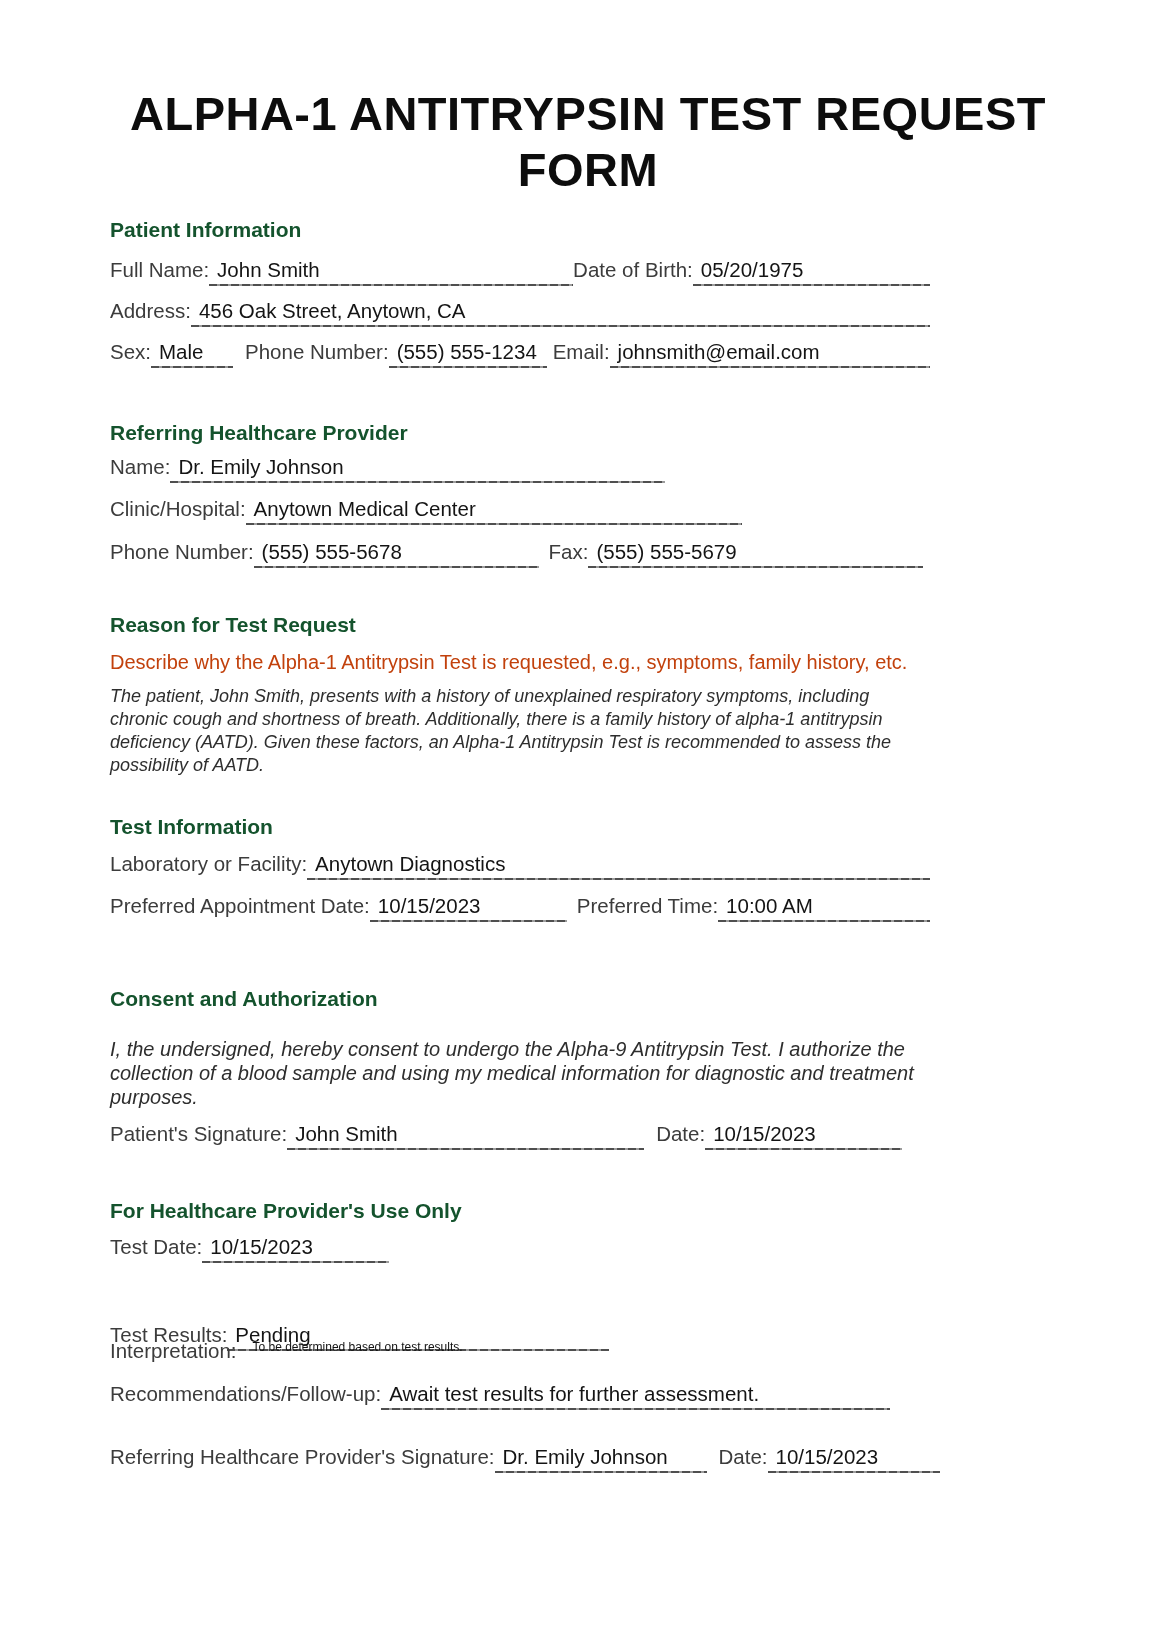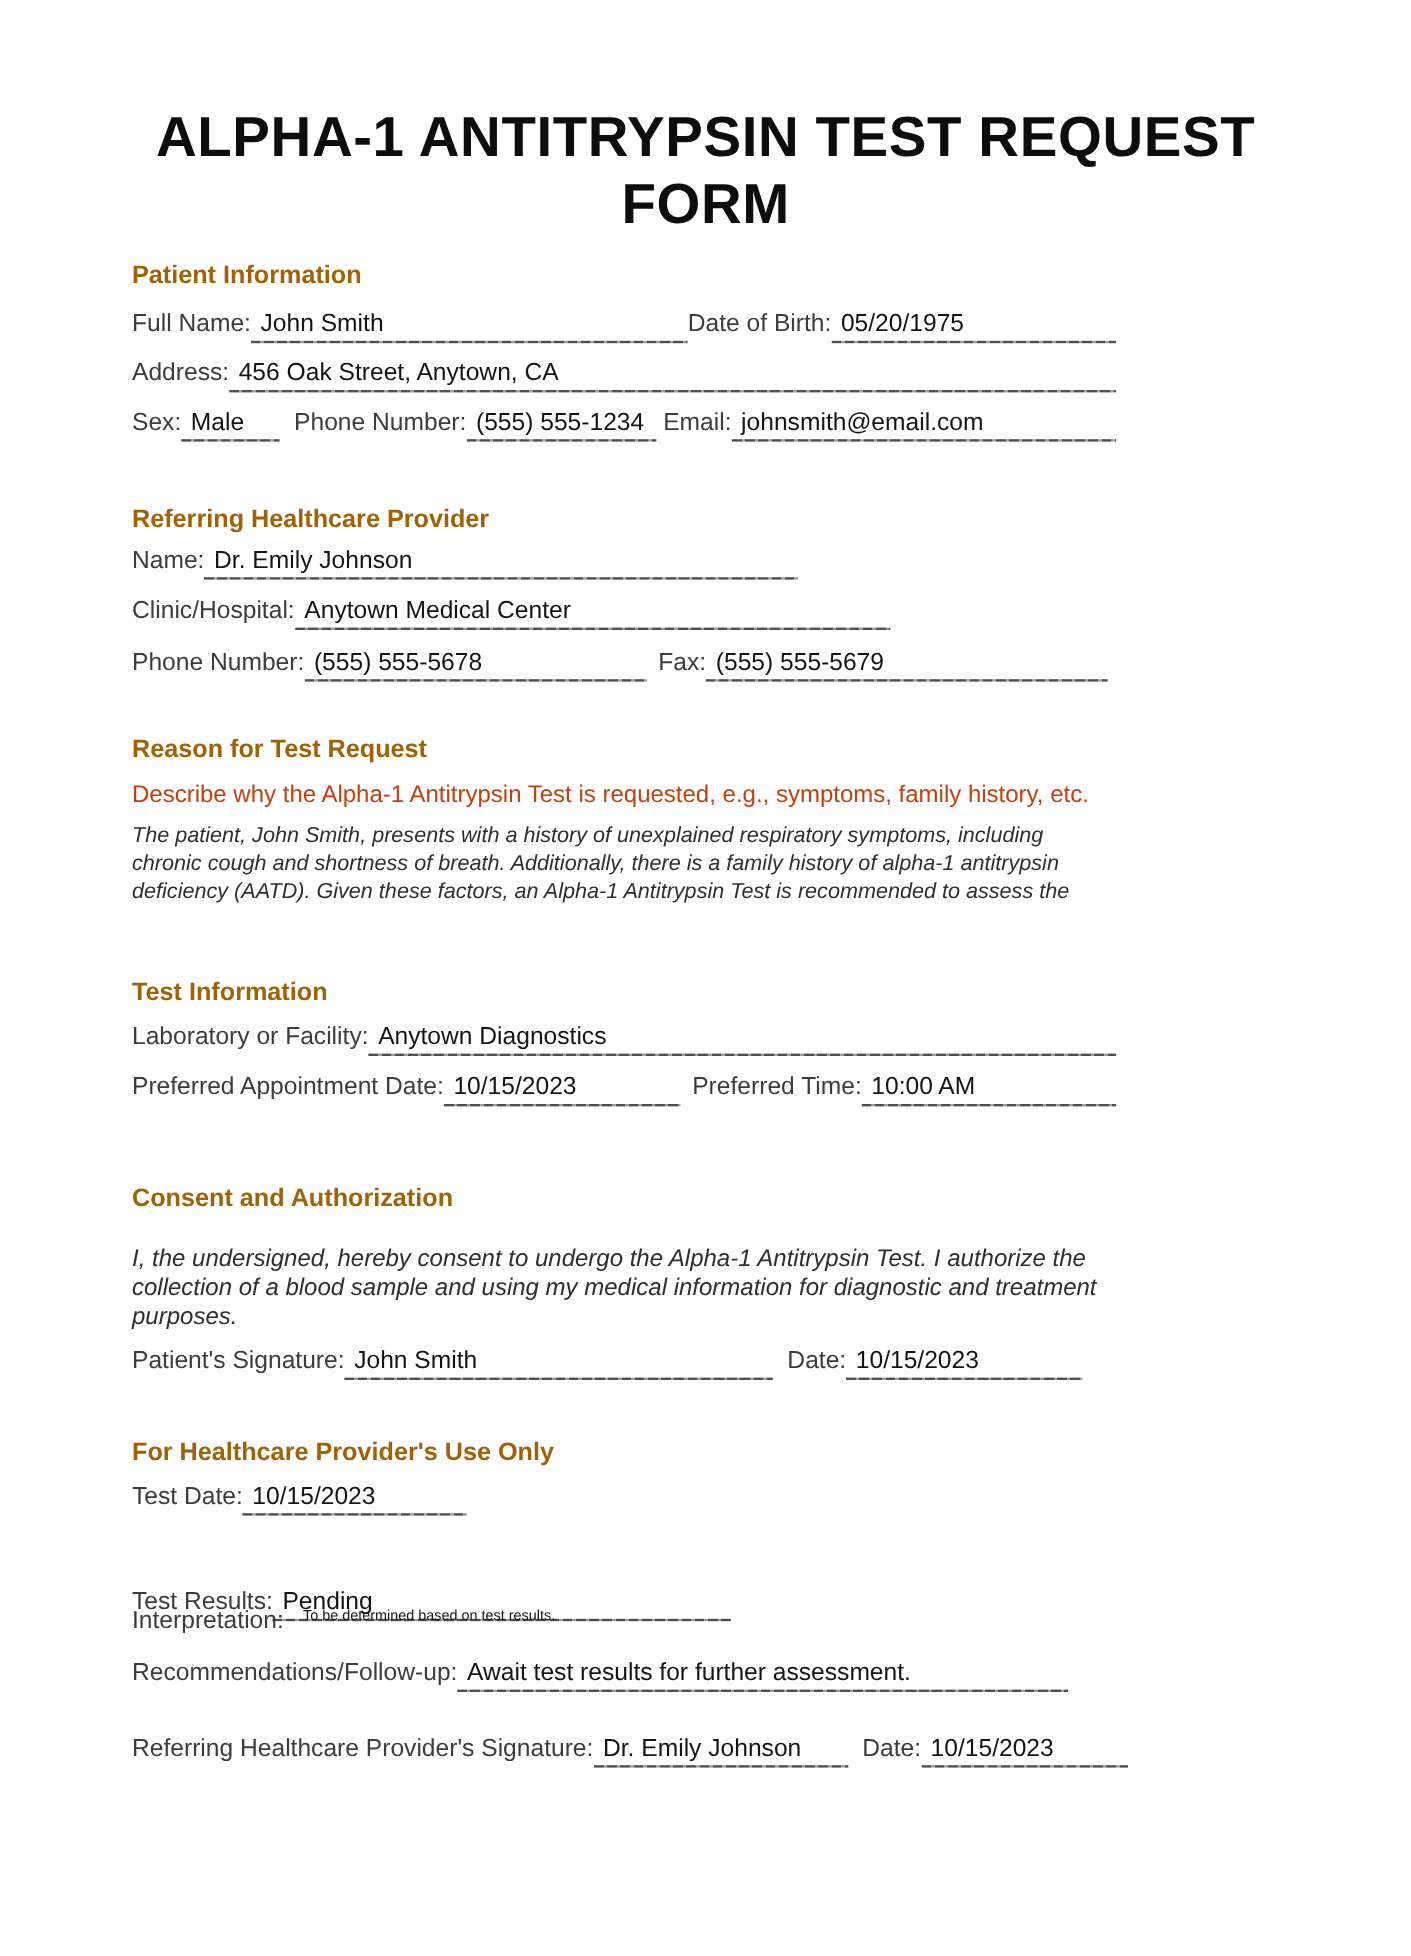--- a/index.html
+++ b/index.html
@@ -23,21 +23,21 @@
     font-weight: bold;
     color: #0d0d0d;
     letter-spacing: 0.5px;
   }
   .h2 {
     position: absolute;
     left: 110px;
     font-size: 21px;
     line-height: 25px;
     font-weight: bold;
-    color: #a16207;
+    color: #14532d;
   }
   .row {
     position: absolute;
     left: 110px;
     right: 246px;
     display: flex;
     align-items: baseline;
     font-size: 20.5px;
     line-height: 25px;
     white-space: nowrap;
@@ -135,41 +135,42 @@
   </div>
 
   <div class="h2" style="top:612px">Reason for Test Request</div>
 
   <div class="prompt" style="top:650px">Describe why the Alpha-1 Antitrypsin Test is requested, e.g., symptoms, family history, etc.</div>
 
   <div class="para small" style="top:685px">
     <div>The patient, John Smith, presents with a history of unexplained respiratory symptoms, including</div>
     <div>chronic cough and shortness of breath. Additionally, there is a family history of alpha-1 antitrypsin</div>
     <div>deficiency (AATD). Given these factors, an Alpha-1 Antitrypsin Test is recommended to assess the</div>
+    <div>possibility of AATD.</div>
   </div>
 
   <div class="h2" style="top:814px">Test Information</div>
 
   <div class="row" style="top:851px">
     <span class="lbl">Laboratory or Facility:</span>
     <span class="val fill">Anytown Diagnostics</span>
   </div>
 
   <div class="row" style="top:893px">
     <span class="lbl">Preferred Appointment Date:</span>
     <span class="val w185">10/15/2023</span>
     <span class="lbl ml10">Preferred Time:</span>
     <span class="val fill">10:00 AM</span>
   </div>
 
 
   <div class="h2" style="top:986px">Consent and Authorization</div>
 
   <div class="para body" style="top:1037px">
-    <div>I, the undersigned, hereby consent to undergo the Alpha-1 Antitrypsin Test. I authorize the</div>
+    <div>I, the undersigned, hereby consent to undergo the Alpha-9 Antitrypsin Test. I authorize the</div>
     <div>collection of a blood sample and using my medical information for diagnostic and treatment</div>
     <div>purposes.</div>
   </div>
 
   <div class="row" style="top:1121px">
     <span class="lbl">Patient's Signature:</span>
     <span class="val w345">John Smith</span>
     <span class="lbl ml12">Date:</span>
     <span class="val w185">10/15/2023</span>
   </div>

